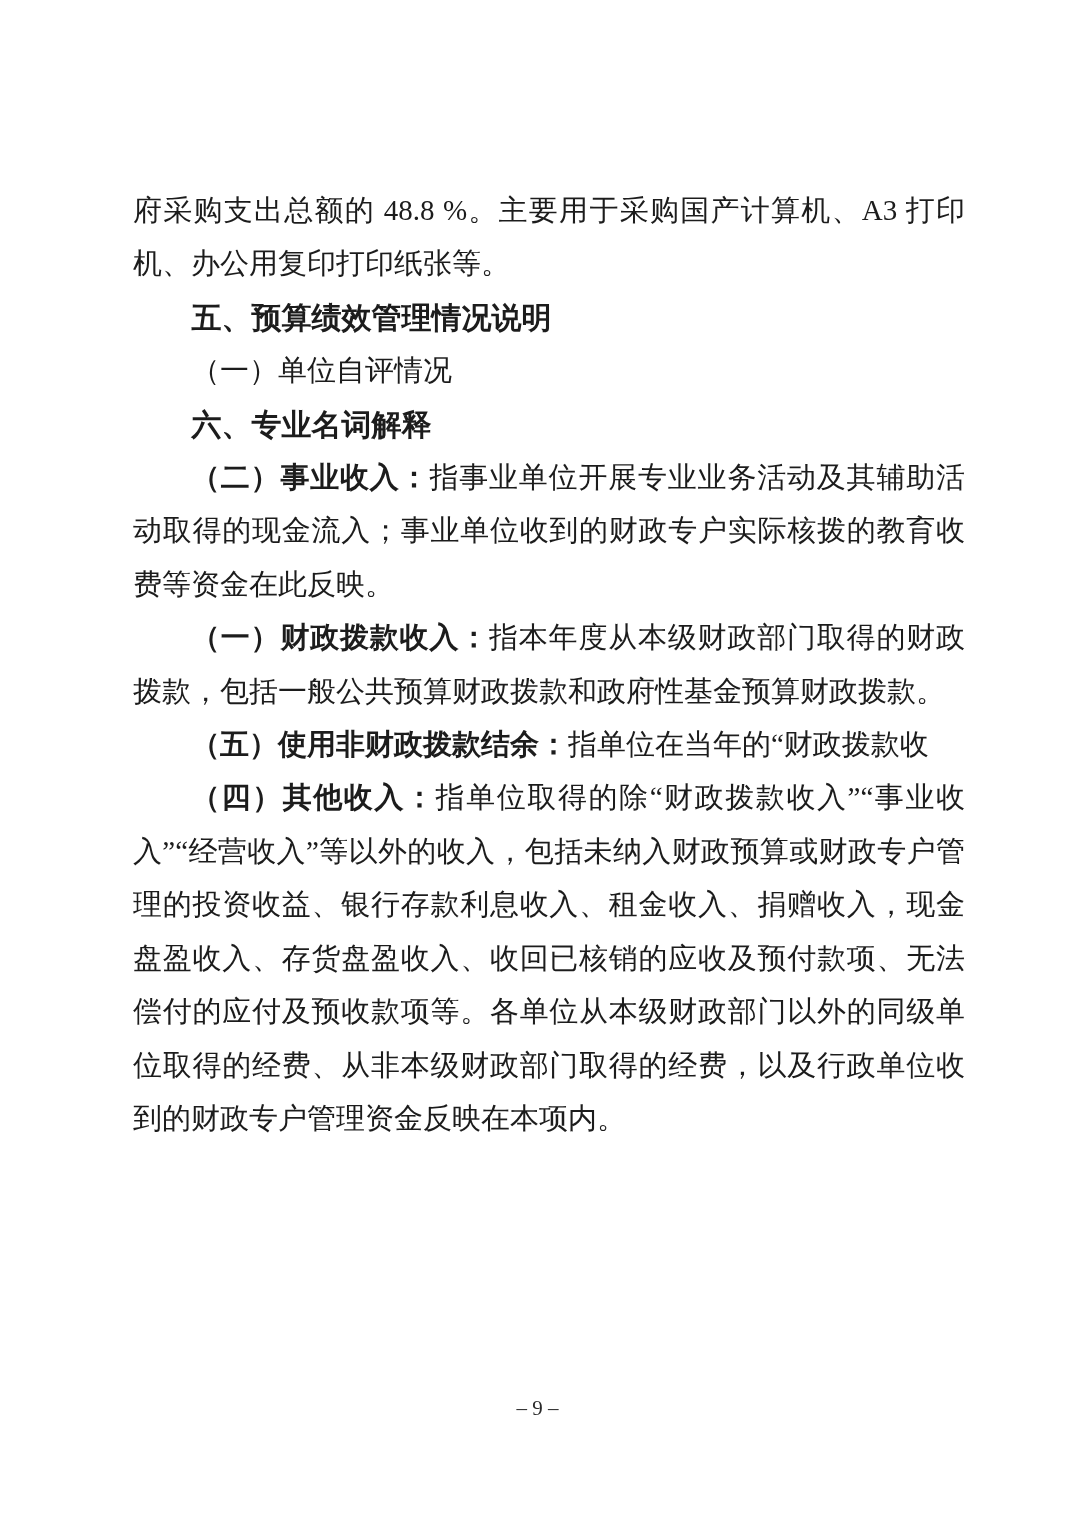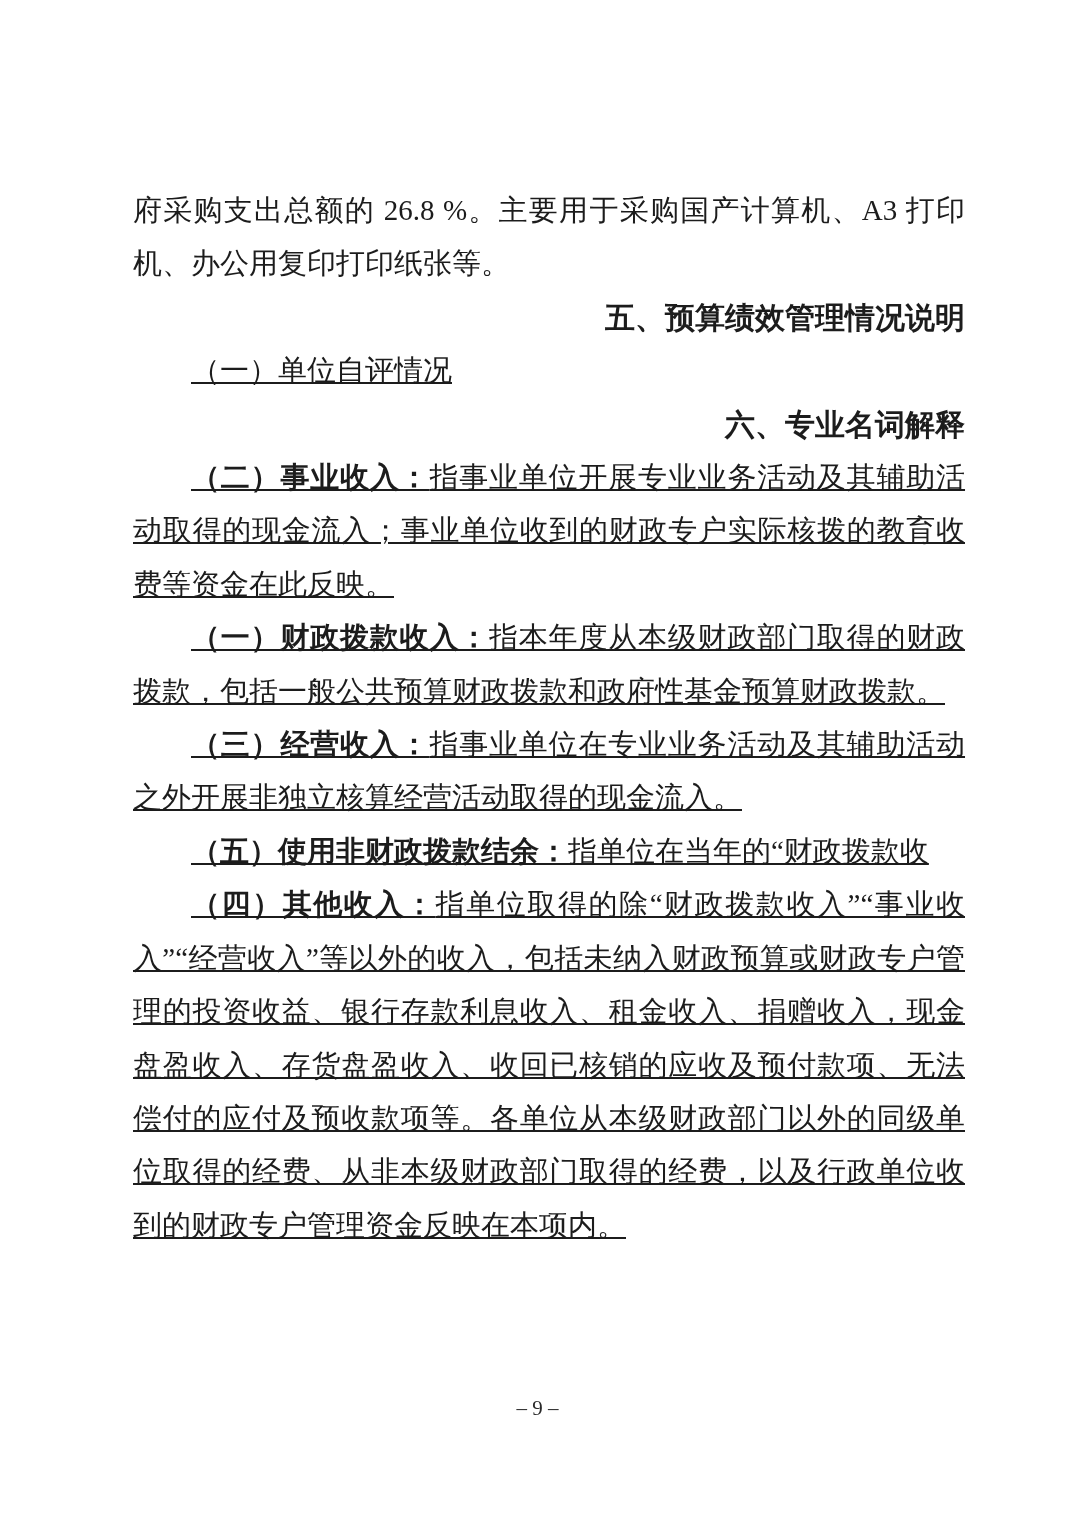--- a/index.html
+++ b/index.html
@@ -24,27 +24,26 @@
   }
   .content p {
     margin: 0;
     font-size: 29px;
     line-height: 53.4px;
     text-align: justify;
     letter-spacing: 0;
   }
   p.indent {
     text-indent: 2em;
-    text-decoration: underline;
   }
   p.heading {
     font-family: "Liberation Sans", sans-serif;
     font-weight: 700;
     font-size: 30px;
-    text-align: right;
+    text-align: left;
     text-indent: 1.95em;
   }
   .lead {
     font-weight: 700;
   }
   .footer {
     position: absolute;
     top: 1396px;
     left: 0;
     width: 100%;
@@ -52,34 +51,33 @@
     font-size: 21px;
     color: #2a2a2a;
   }
 </style>
 </head>
 <body>
 
 <div class="page">
   <div class="content">
 
-    <p>府采购支出总额的 26.8 %。主要用于采购国产计算机、A3 打印机、办公用复印打印纸张等。</p>
+    <p>府采购支出总额的 48.8 %。主要用于采购国产计算机、A3 打印机、办公用复印打印纸张等。</p>
 
     <p class="heading">五、预算绩效管理情况说明</p>
 
     <p class="indent">（一）单位自评情况</p>
 
 
     <p class="heading">六、专业名词解释</p>
 
     <p class="indent"><span class="lead">（二）事业收入：</span><span>指事业单位开展专业业务活动及其辅助活动取得的现金流入；事业单位收到的财政专户实际核拨的教育收费等资金在此反映。</span></p>
 
     <p class="indent"><span class="lead">（一）财政拨款收入：</span><span>指本年度从本级财政部门取得的财政拨款，包括一般公共预算财政拨款和政府性基金预算财政拨款。</span></p>
 
-    <p class="indent"><span class="lead">（三）经营收入：</span><span>指事业单位在专业业务活动及其辅助活动之外开展非独立核算经营活动取得的现金流入。</span></p>
 
     <p class="indent"><span class="lead">（五）使用非财政拨款结余：</span><span>指单位在当年的“财政拨款收</span></p>
 
     <p class="indent"><span class="lead">（四）其他收入：</span><span>指单位取得的除“财政拨款收入”“事业收入”“经营收入”等以外的收入，包括未纳入财政预算或财政专户管理的投资收益、银行存款利息收入、租金收入、捐赠收入，现金盘盈收入、存货盘盈收入、收回已核销的应收及预付款项、无法偿付的应付及预收款项等。各单位从本级财政部门以外的同级单位取得的经费、从非本级财政部门取得的经费，以及行政单位收到的财政专户管理资金反映在本项内。</span></p>
 
   </div>
 
   <div class="footer">– 9 –</div>
 </div>
 

